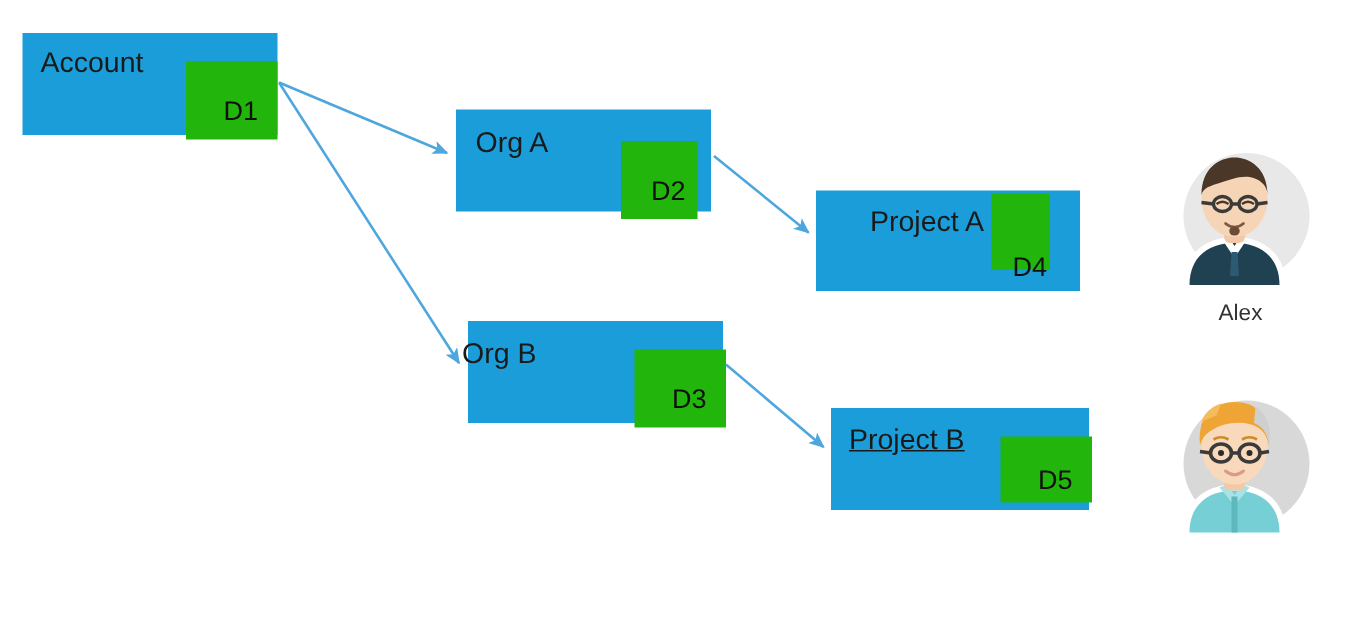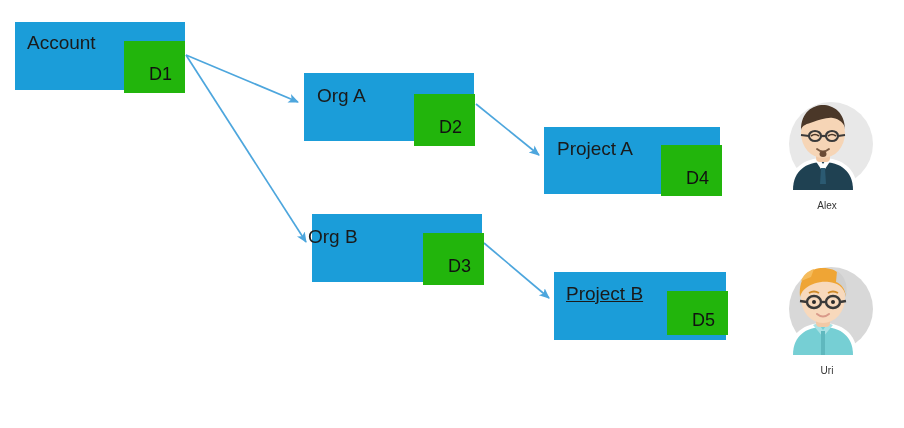--- a/index.html
+++ b/index.html
@@ -56,21 +56,21 @@
     height: 428px;
     pointer-events: none;
   }
   .person {
     position: absolute;
     width: 110px;
     text-align: center;
   }
   .person-name {
     margin-top: 4px;
-    font-size: 10px;
+    font-size: 15px;
     color: #333333;
     font-family: "Liberation Sans", sans-serif;
   }
   .avatar-svg {
     display: block;
     margin: 0 auto;
   }
 </style>
 </head>
 <body>
@@ -93,37 +93,37 @@
     <div class="node-box" style="left:15px; top:22px; width:170px; height:68px;"></div>
     <div class="node-label" style="left:27px; top:33px;">Account</div>
     <div class="badge" style="left:124px; top:41px; width:61px; height:52px;">
       <span class="badge-label">D1</span>
     </div>
   </div>
 
   <div class="node">
     <div class="node-box" style="left:304px; top:73px; width:170px; height:68px;"></div>
     <div class="node-label" style="left:317px; top:86px;">Org A</div>
-    <div class="badge" style="left:414px; top:94px; width:61px; height:52px;">
+    <div class="badge" style="left:414px; top:94px; width:51px; height:52px;">
       <span class="badge-label">D2</span>
     </div>
   </div>
 
   <div class="node">
     <div class="node-box" style="left:312px; top:214px; width:170px; height:68px;"></div>
     <div class="node-label" style="left:308px; top:227px;">Org B</div>
     <div class="badge" style="left:423px; top:233px; width:61px; height:52px;align-items:center;">
       <span class="badge-label">D3</span>
     </div>
   </div>
 
   <div class="node">
     <div class="node-box" style="left:544px; top:127px; width:176px; height:67px;"></div>
-    <div class="node-label" style="left:557px; top:139px;">Project A</div>
-    <div class="badge" style="left:661px; top:145px; width:61px; height:51px;">
+    <div class="node-label" style="left:580px; top:139px;">Project A</div>
+    <div class="badge" style="left:661px; top:129px; width:39px; height:51px;align-items:flex-end;">
       <span class="badge-label">D4</span>
     </div>
   </div>
 
   <div class="node">
     <div class="node-box" style="left:554px; top:272px; width:172px; height:68px;"></div>
     <div class="node-label" style="left:566px; top:284px;text-decoration:underline;">Project B</div>
     <div class="badge" style="left:667px; top:291px; width:61px; height:44px;">
       <span class="badge-label">D5</span>
     </div>
@@ -168,16 +168,15 @@
       <ellipse cx="58" cy="45" rx="7" ry="6" fill="none" stroke="#3a3a3a" stroke-width="2.4"></ellipse>
       <line x1="46" y1="45" x2="51" y2="45" stroke="#3a3a3a" stroke-width="2.4"></line>
       <line x1="25" y1="44" x2="32" y2="45" stroke="#3a3a3a" stroke-width="2.4"></line>
       <line x1="65" y1="45" x2="71" y2="44" stroke="#3a3a3a" stroke-width="2.4"></line>
       <circle cx="39" cy="45" r="2" fill="#2a2a2a"></circle>
       <circle cx="58" cy="45" r="2" fill="#2a2a2a"></circle>
       <path d="M34 36 Q39 33 44 36" fill="none" stroke="#d08a28" stroke-width="1.8"></path>
       <path d="M53 36 Q58 33 63 36" fill="none" stroke="#d08a28" stroke-width="1.8"></path>
       <path d="M42 57 Q48 62 54 57" fill="none" stroke="#d99a8a" stroke-width="2" stroke-linecap="round"></path>
     </svg>
-    <div class="person-name">Uri</div>
   </div>
 
 </div>
 
 </body></html>

